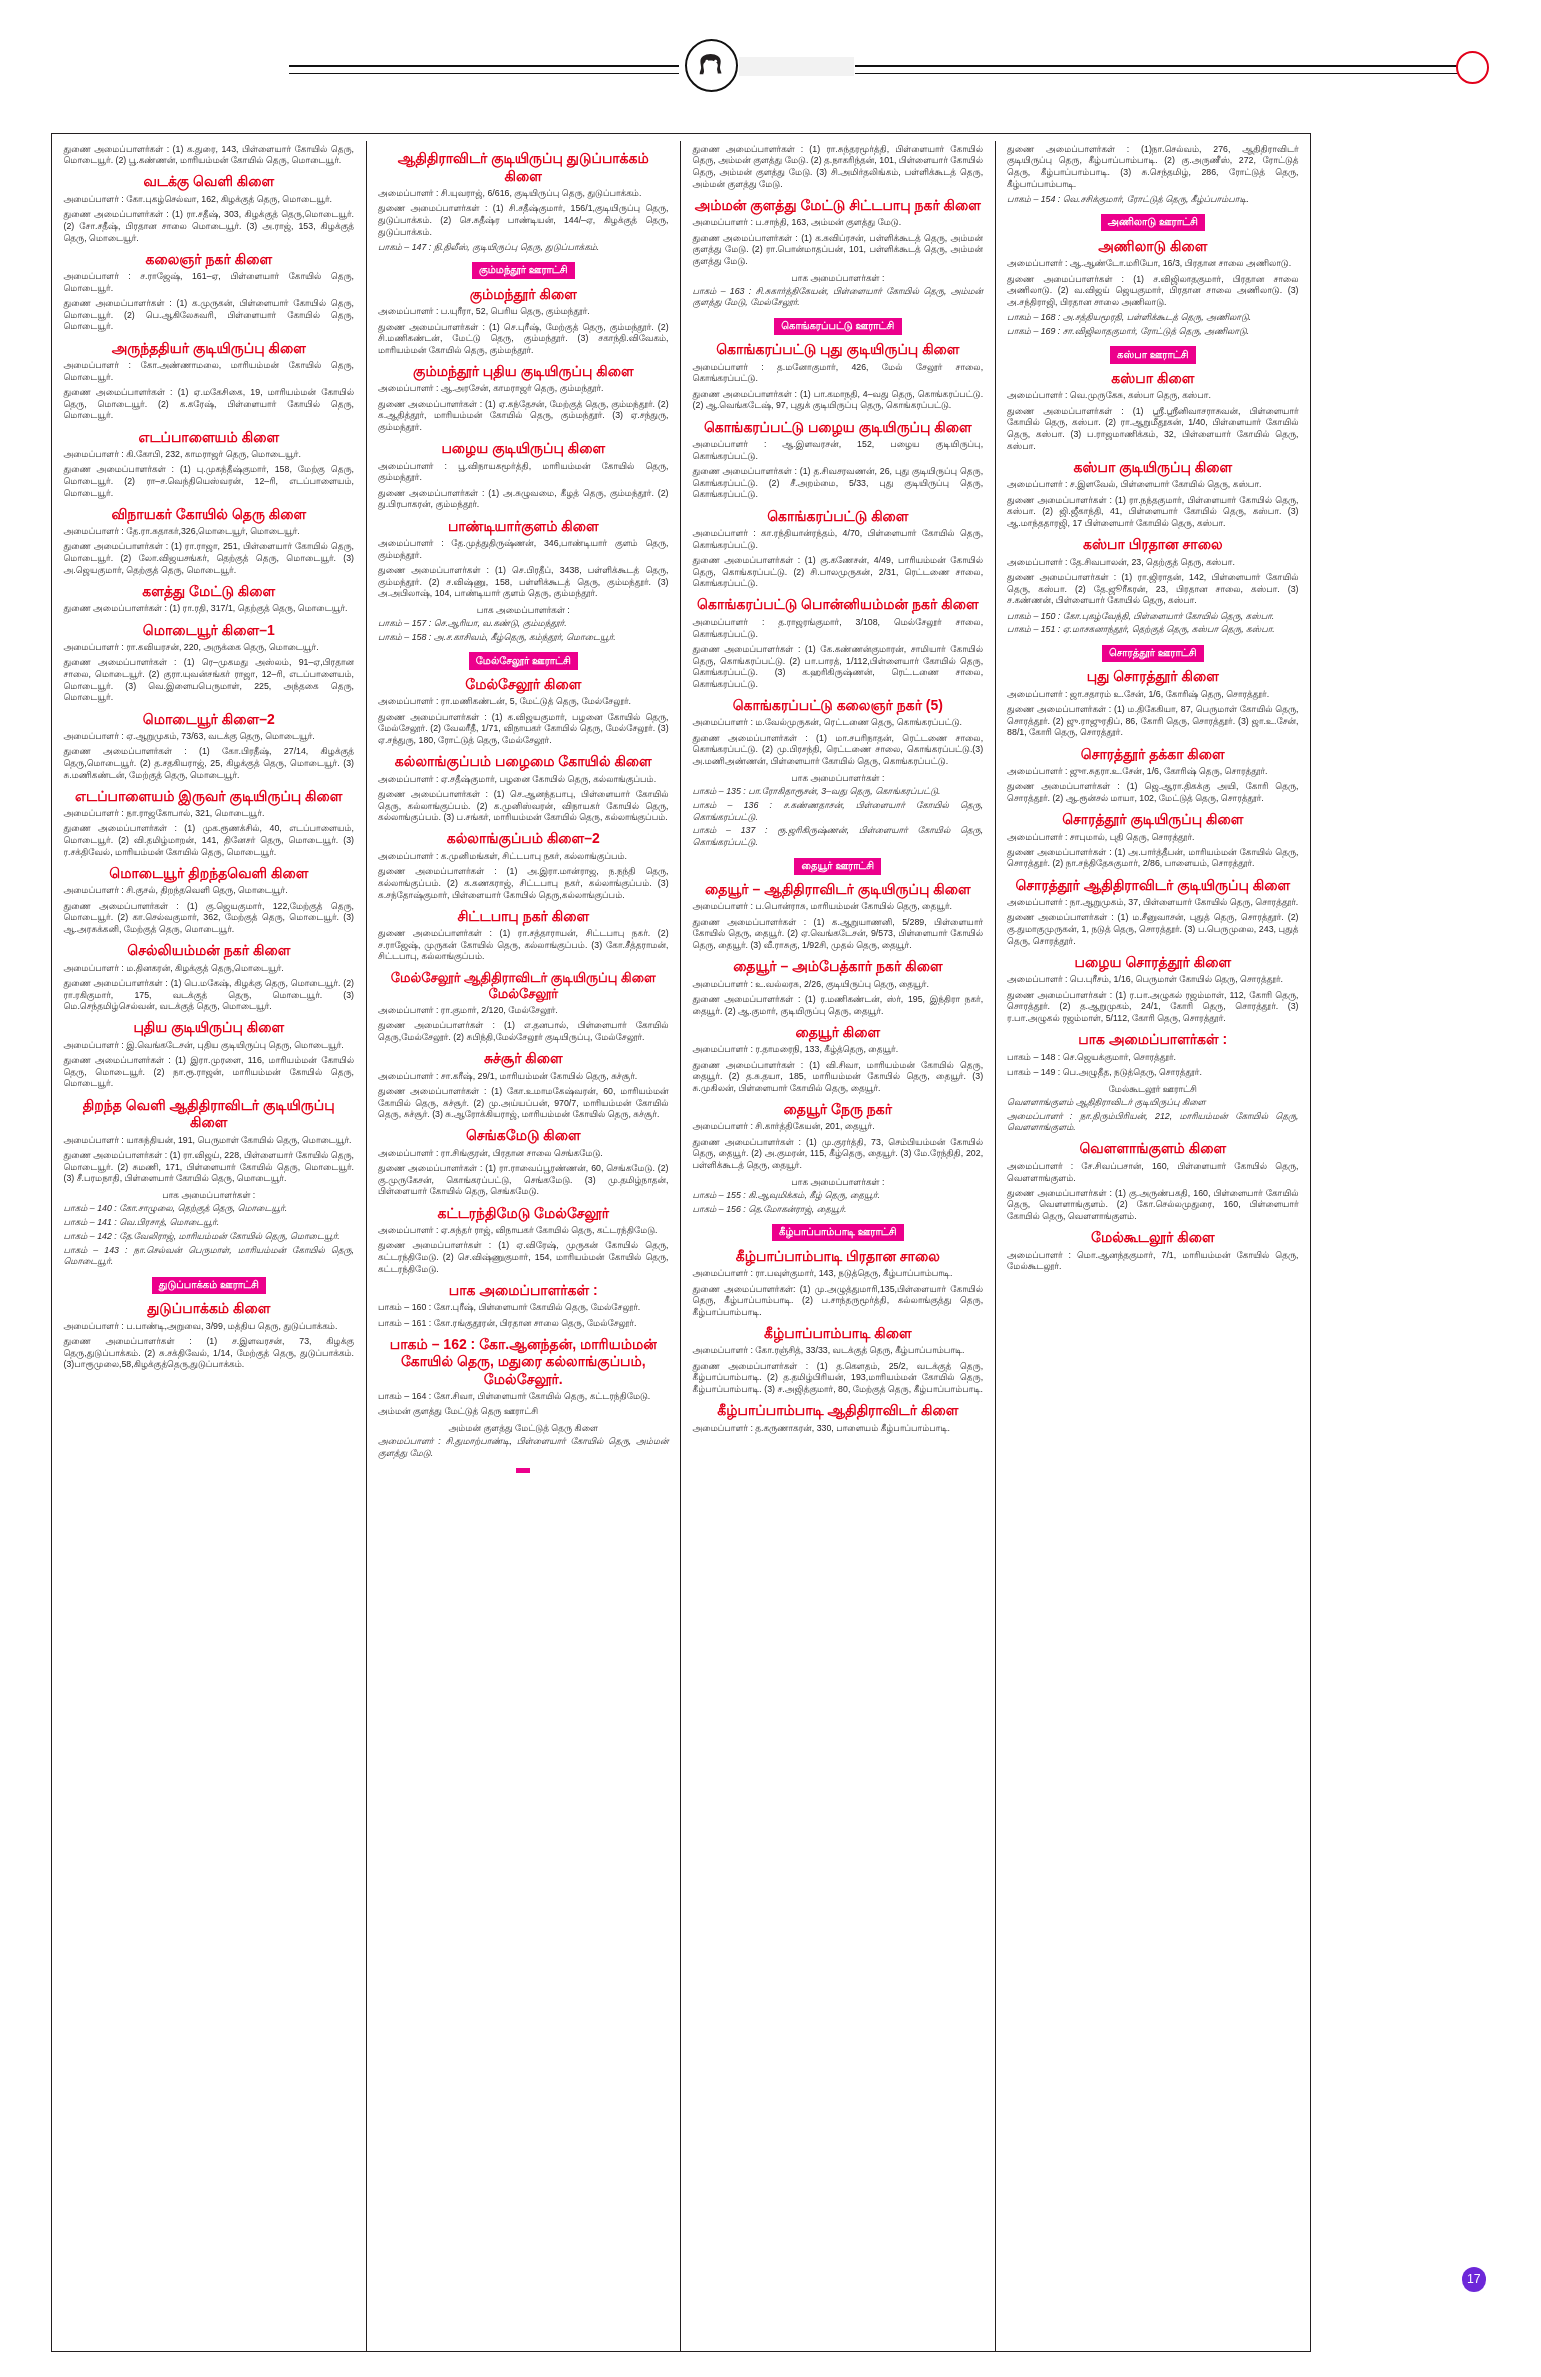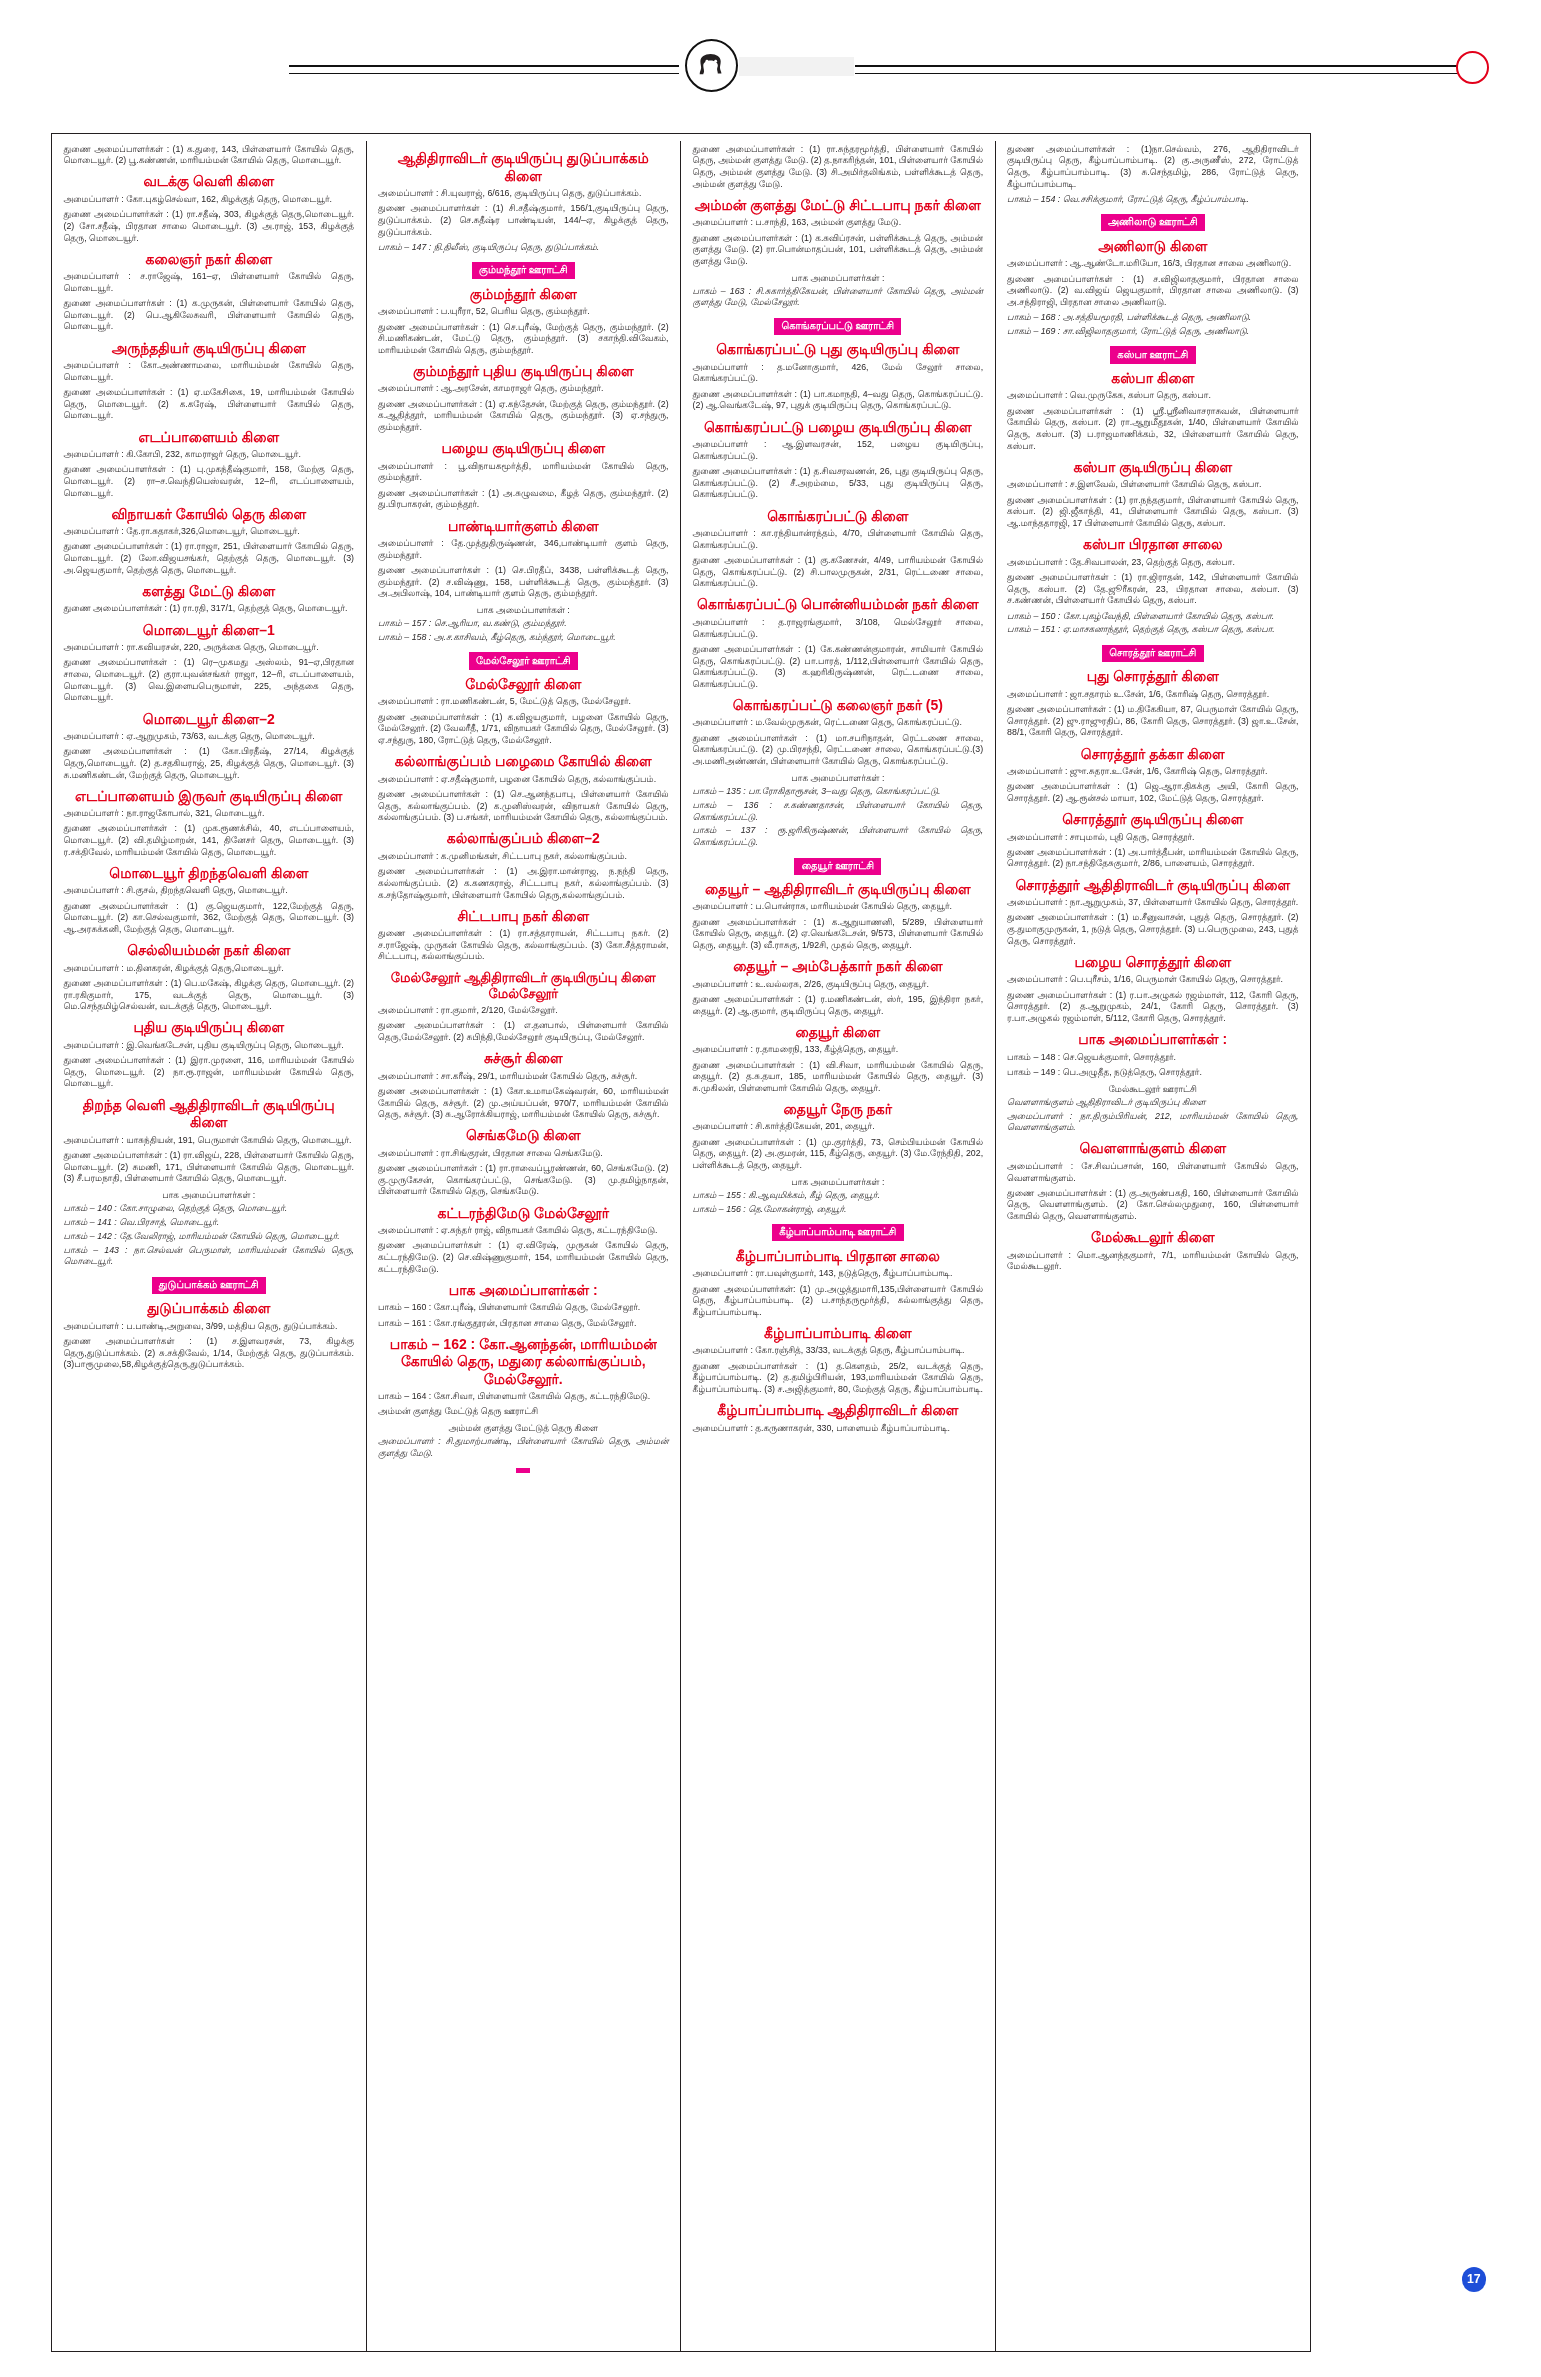--- a/index.html
+++ b/index.html
@@ -98,45 +98,44 @@
     display: block;
     margin: 8.7px auto 4.3px auto;
     background: #ec008c;
     color: #ffffff;
     font-weight: bold;
     font-size: 10px;
     text-align: center;
     padding: 2.2px 7.2px 2.9px 7.2px;
     width: fit-content;
     line-height: 1.2;
-    font-family: Liberation Serif, serif;
   }
   .part-head {
     color: #231f20;
     font-size: 8.8px;
     text-align: center;
     margin: 5px 0 2.2px 0;
   }
   .part-line {
     color: #231f20;
     font-size: 8.8px;
     line-height: 1.33;
     text-align: justify;
     margin: 0 0 2.2px 0;
     font-style: italic;
   }
   .pagenum {
     position: absolute;
     right: 55px; bottom: 110px;
     width: 24.5px; height: 24.5px;
     border-radius: 50%;
-    background: #1d4ed8;
+    background: #6d28d9;
     color: #fff;
     font-size: 12.3px;
-    font-weight: bold;
+    font-weight: normal;
     display: flex; align-items: center; justify-content: center;
   }
 </style>
 </head>
 <body>
 
 <div class="page">
 
   <div class="masthead">
     <div class="rule-left"></div>

